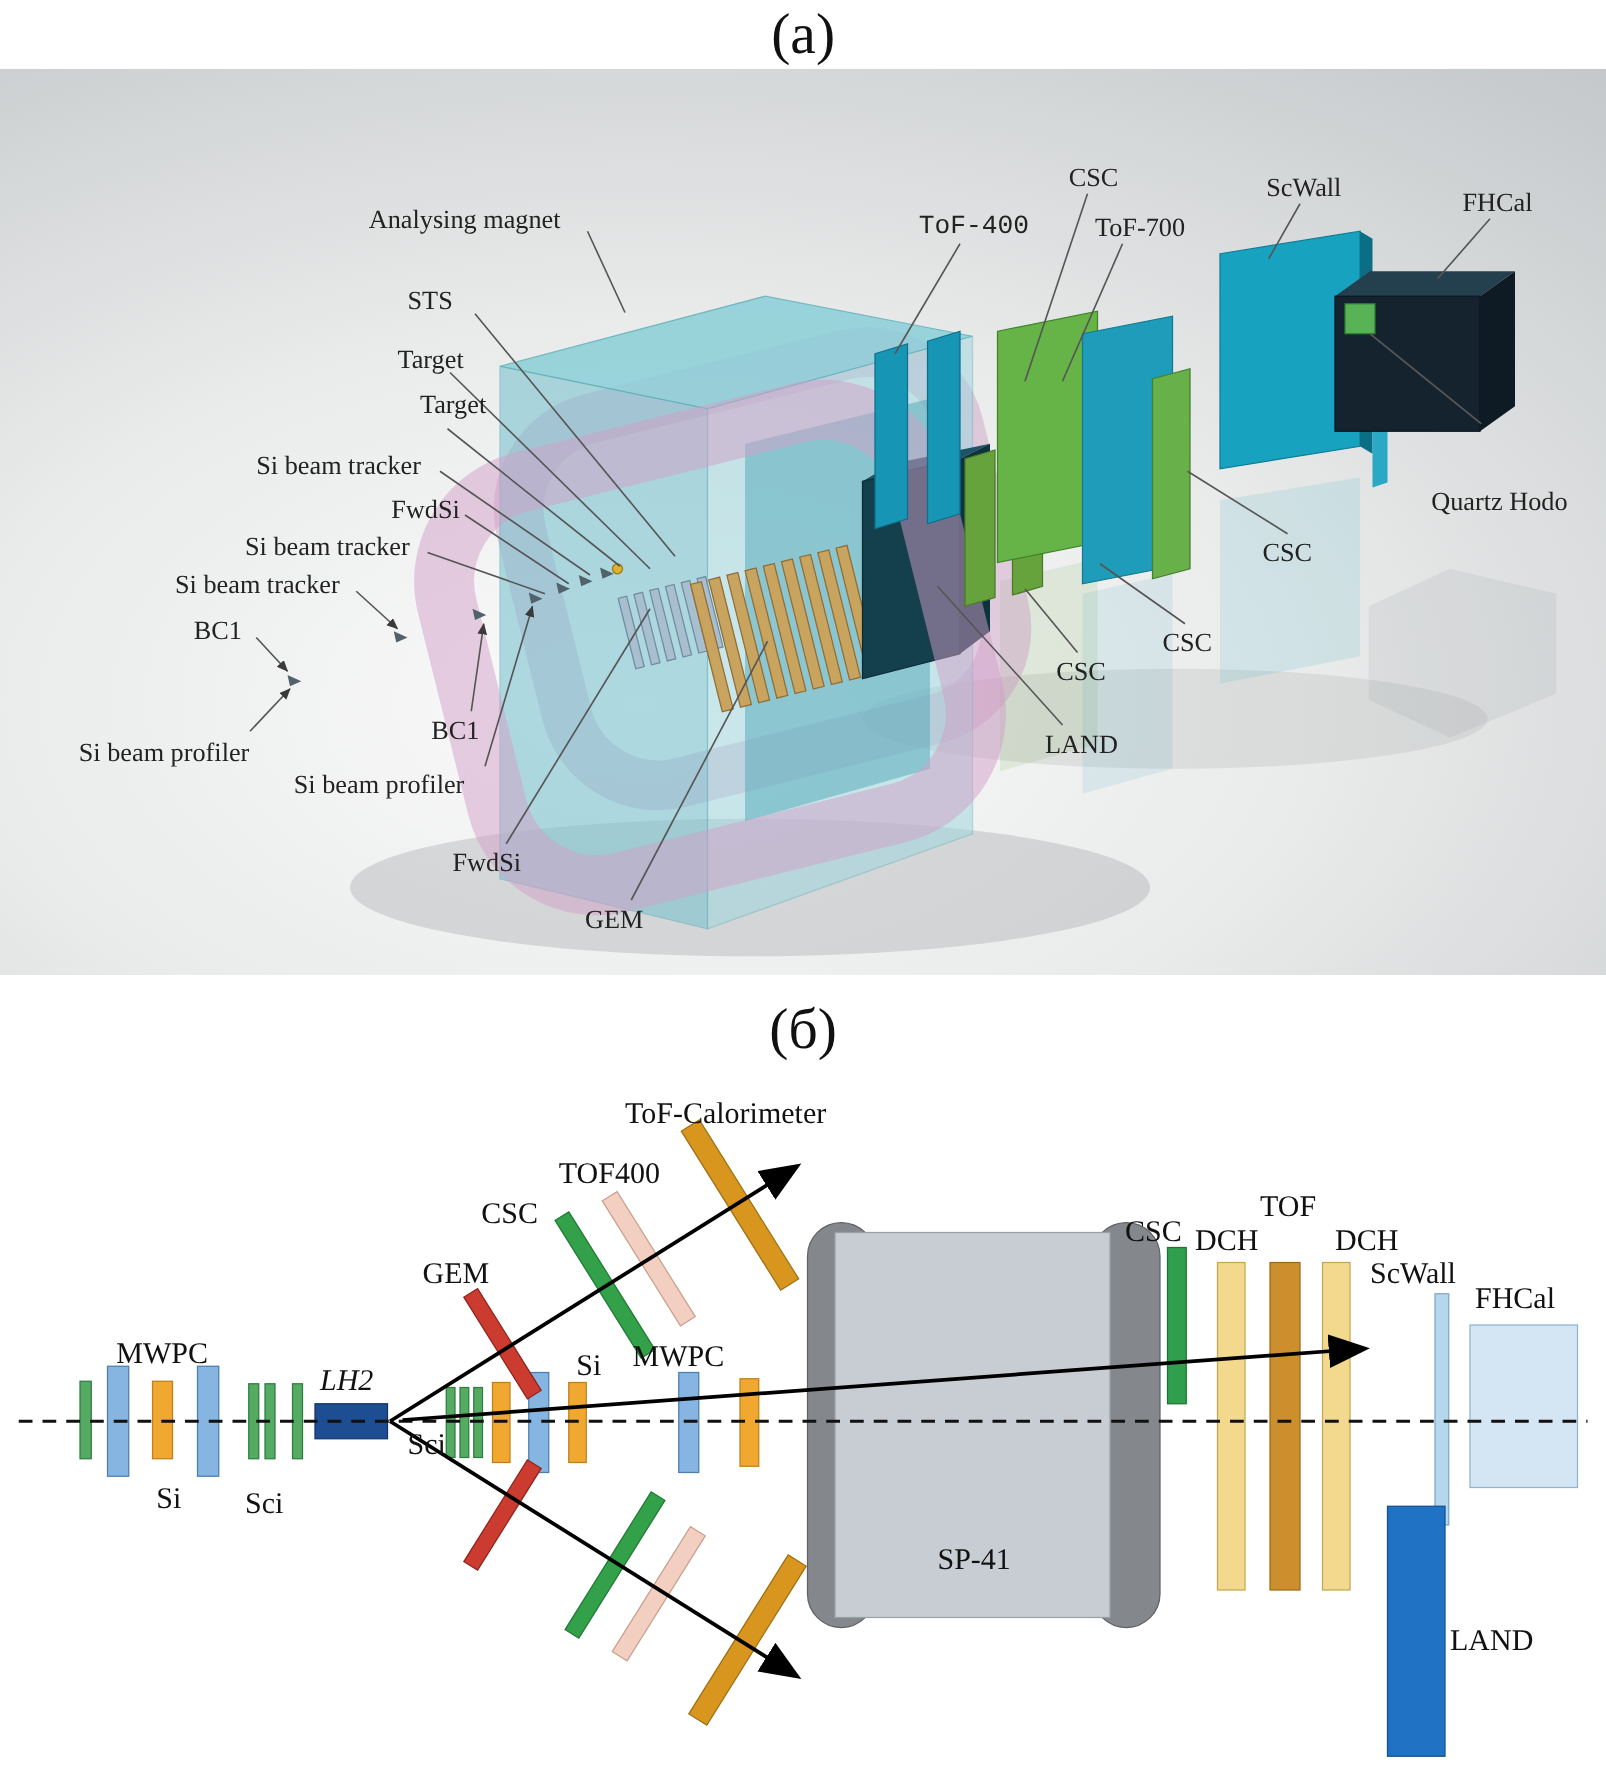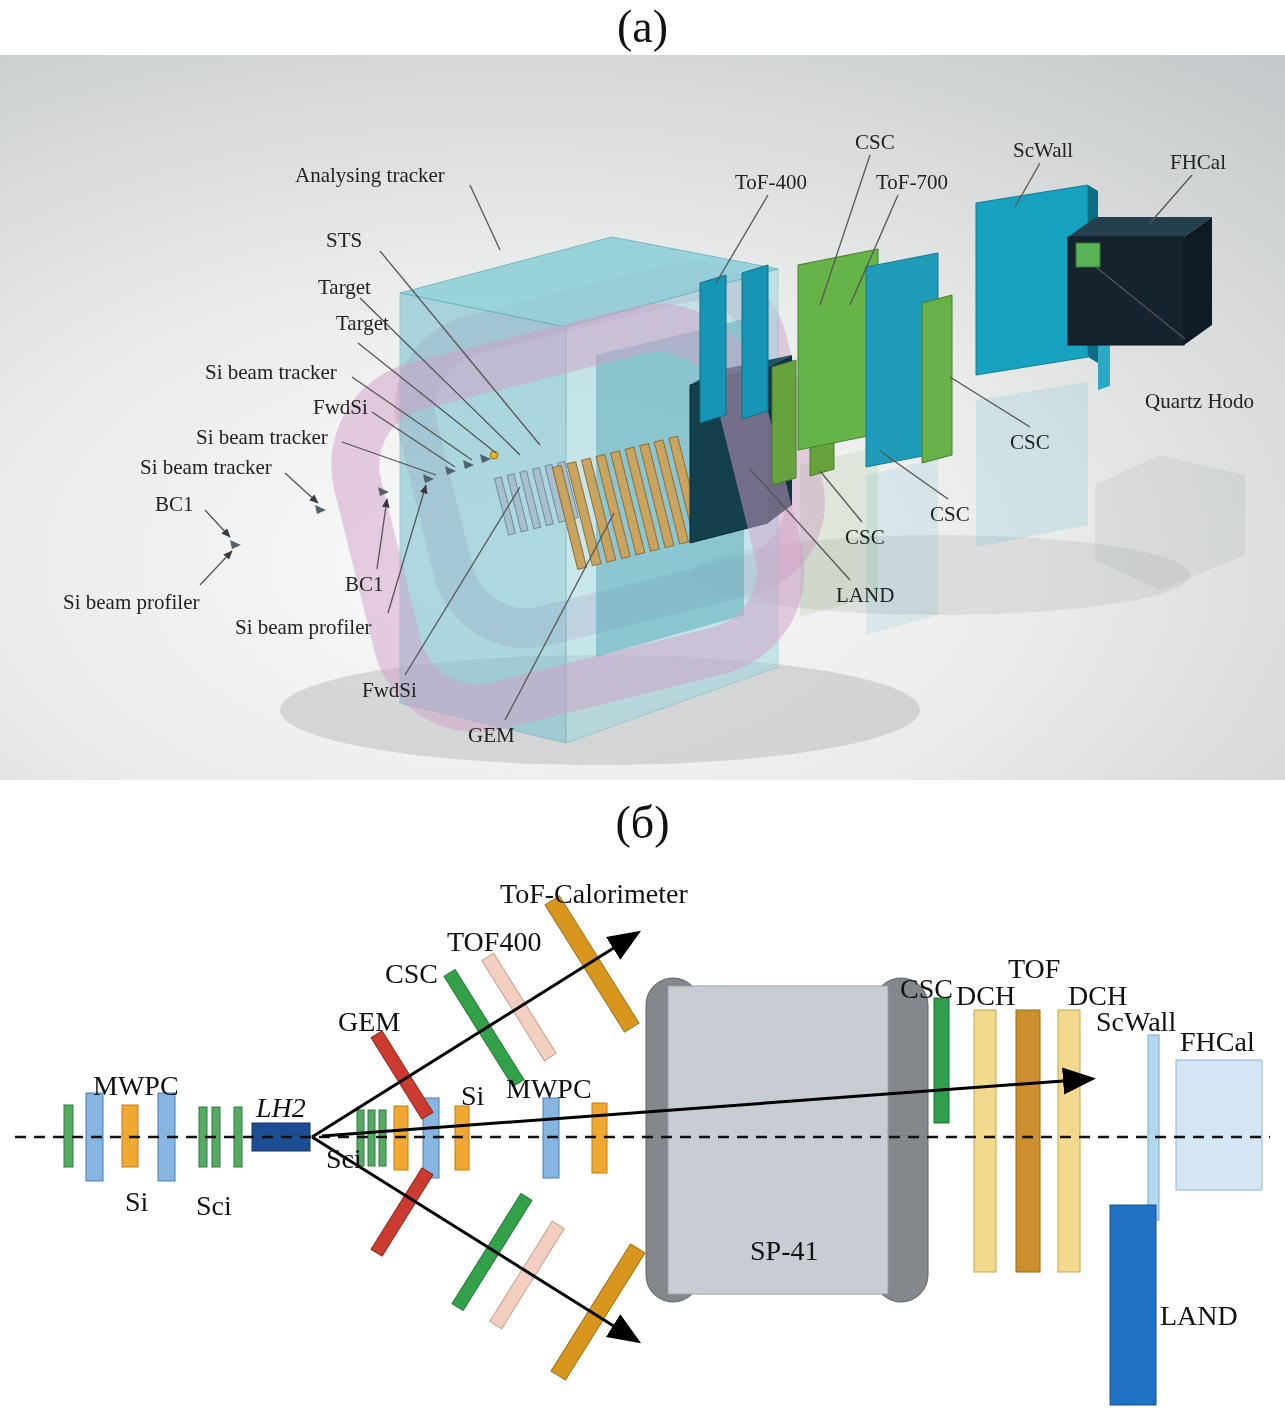--- a/index.html
+++ b/index.html
@@ -7,21 +7,21 @@
   body { font-family:"Liberation Serif","DejaVu Serif",serif; color:#111; }
   .fig { position:relative; width:1285px; height:1415px; background:#fff; overflow:hidden; }
   .title { position:absolute; left:0; width:100%; text-align:center; font-size:46px; color:#111; }
   #title-a { top:0px; }
   #title-b { top:796px; }
   .panel { position:absolute; left:0; width:1285px; }
   #panel-a { top:55px; height:725px; }
   #panel-b { top:860px; height:555px; }
   .panel svg { position:absolute; top:0; left:0; }
   .lblA { position:absolute; font-size:21px; color:#222; white-space:nowrap; }
-  .lblB { position:absolute; font-size:28px; color:#111; white-space:nowrap; }
+  .lblB { position:absolute; font-size:24px; color:#111; white-space:nowrap; }
 </style>
 </head>
 <body>
 
 <div class="fig">
 
   <div id="title-a" class="title">(а)</div>
 
   <div id="panel-a" class="panel">
     <svg width="1285" height="725" viewBox="0 0 1285 725">
@@ -137,35 +137,35 @@
         <line x1="1040" y1="108" x2="1015" y2="152"></line>
         <line x1="1192" y1="120" x2="1150" y2="168"></line>
         <line x1="1185" y1="284" x2="1096" y2="212"></line>
         <line x1="1030" y1="372" x2="950" y2="322"></line>
         <line x1="948" y1="444" x2="880" y2="396"></line>
         <line x1="862" y1="467" x2="820" y2="416"></line>
         <line x1="850" y1="525" x2="750" y2="414"></line>
       </g>
     </svg>
 
-    <div class="lblA" style="left:295px; top:108px;">Analysing tracker</div>
+    <div class="lblA" style="left:295px; top:108px;">Analysing magnet</div>
     <div class="lblA" style="left:326px; top:173px;">STS</div>
     <div class="lblA" style="left:318px; top:220px;">Target</div>
     <div class="lblA" style="left:316px; top:256px;margin-left:20px;">Target</div>
     <div class="lblA" style="left:205px; top:305px;">Si beam tracker</div>
     <div class="lblA" style="left:313px; top:340px;">FwdSi</div>
     <div class="lblA" style="left:196px; top:370px;">Si beam tracker</div>
     <div class="lblA" style="left:140px; top:400px;">Si beam tracker</div>
     <div class="lblA" style="left:155px; top:437px;">BC1</div>
     <div class="lblA" style="left:63px;  top:535px;">Si beam profiler</div>
     <div class="lblA" style="left:345px; top:517px;">BC1</div>
     <div class="lblA" style="left:235px; top:560px;">Si beam profiler</div>
     <div class="lblA" style="left:362px; top:623px;">FwdSi</div>
     <div class="lblA" style="left:468px; top:668px;">GEM</div>
-    <div class="lblA" style="left:735px; top:115px;">ToF-400</div>
+    <div class="lblA" style="left:735px; top:115px;font-family:Liberation Mono, monospace;">ToF-400</div>
     <div class="lblA" style="left:855px; top:75px;">CSC</div>
     <div class="lblA" style="left:876px; top:115px;">ToF-700</div>
     <div class="lblA" style="left:1013px;top:83px;">ScWall</div>
     <div class="lblA" style="left:1170px;top:95px;">FHCal</div>
     <div class="lblA" style="left:1145px;top:287px;margin-top:47px;">Quartz Hodo</div>
     <div class="lblA" style="left:1010px;top:375px;">CSC</div>
     <div class="lblA" style="left:930px; top:447px;">CSC</div>
     <div class="lblA" style="left:845px; top:470px;">CSC</div>
     <div class="lblA" style="left:836px; top:528px;">LAND</div>
   </div>

